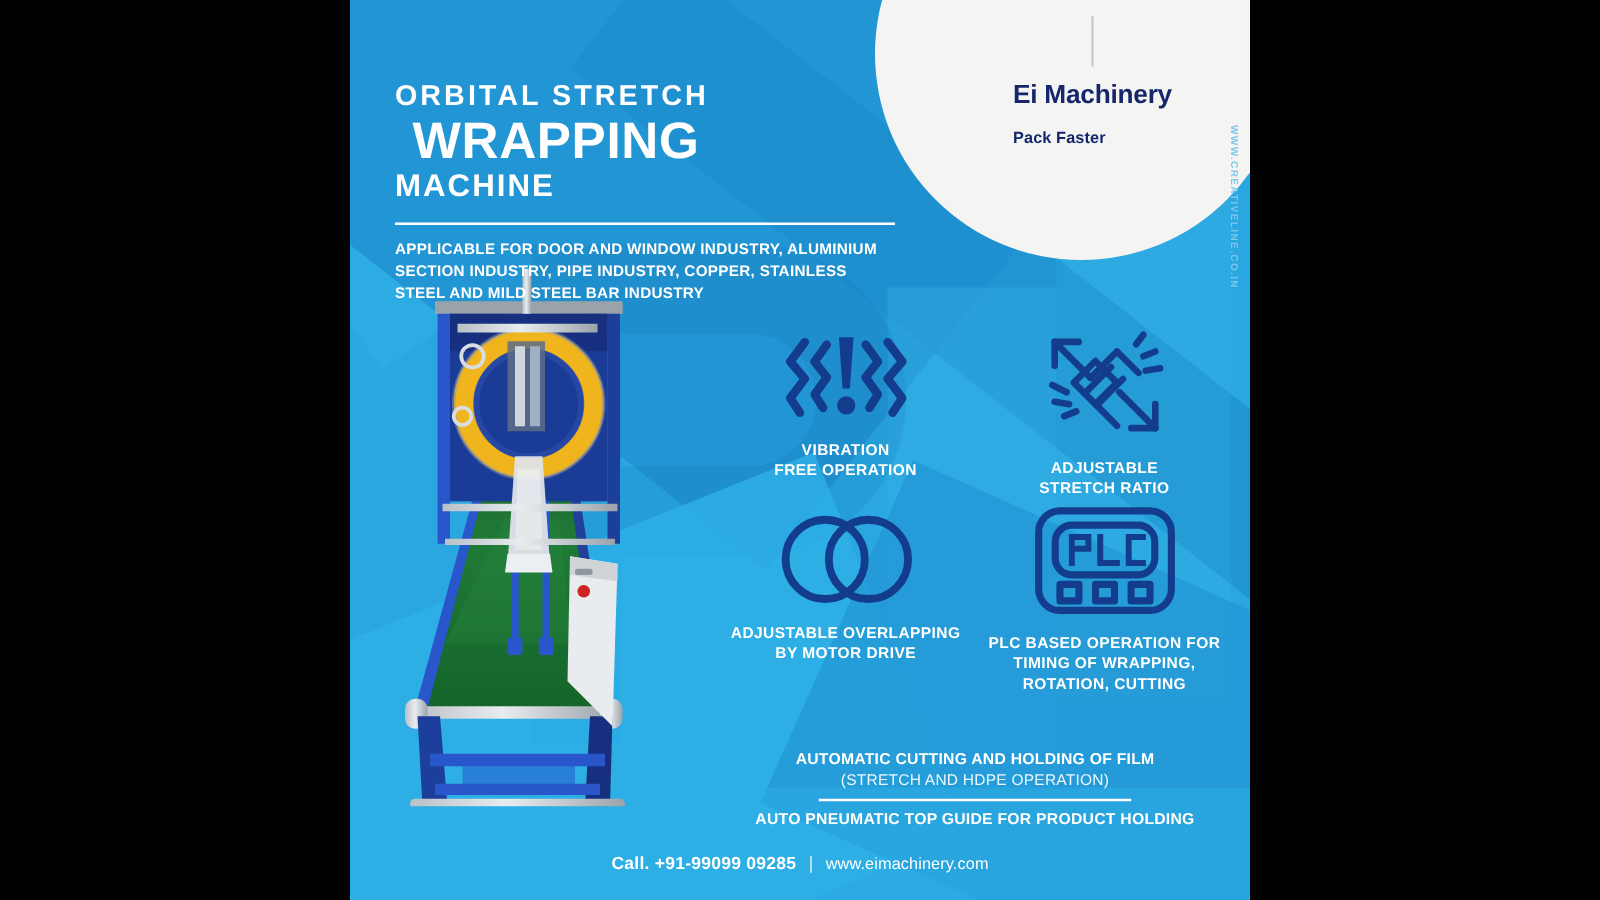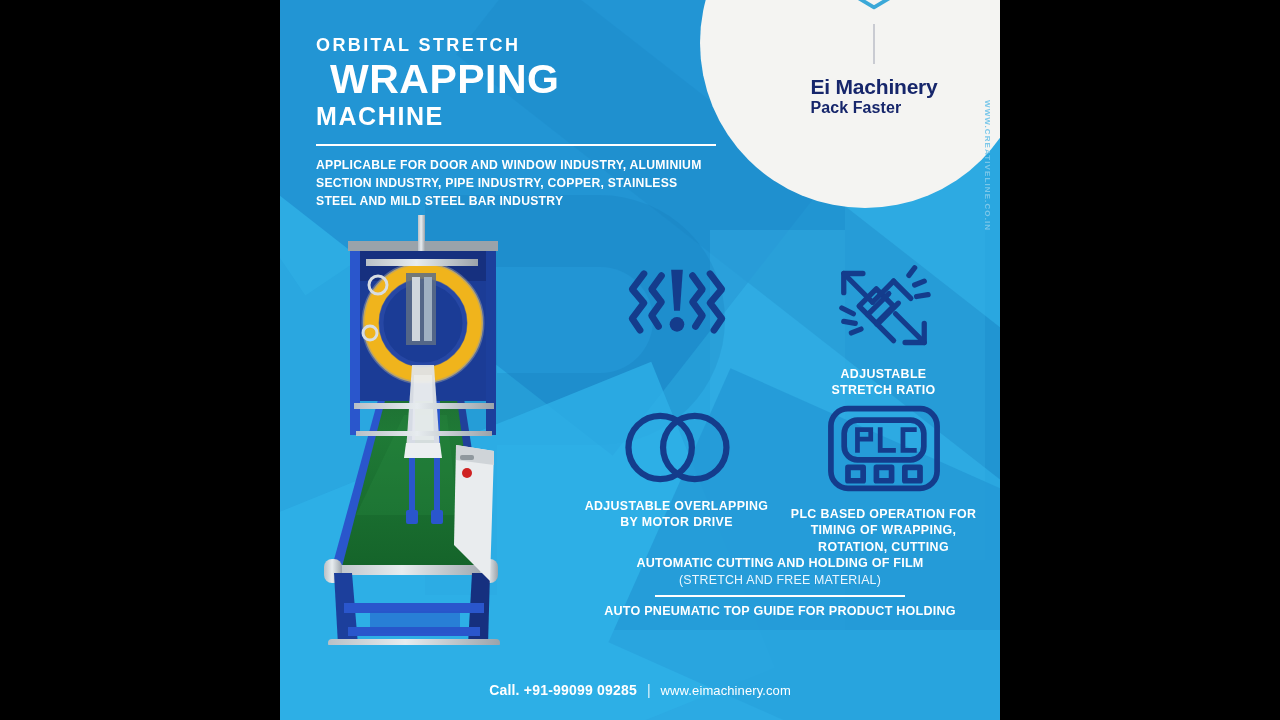--- a/index.html
+++ b/index.html
@@ -95,37 +95,37 @@
     padding-bottom:92px; padding-left:18px;flex-direction:column;
   }
   .logo-mark{ width:54px; height:58px; flex:0 0 auto; }
   .logo-sep{ width:2px; height:40px; background:#c9cbd2; }
   .logo-text{ line-height:1; }
   .logo-name{
     font-size:21px; font-weight:bold; color:#16266b;
     letter-spacing:-.2px; white-space:nowrap;
   }
   .logo-tag{
-    font-size:16px; font-weight:bold; color:#16266b;
-    letter-spacing:.1px; margin-top:3px;
+    font-size:13px; font-weight:bold; color:#16266b;
+    letter-spacing:.1px; margin-top:17px;
   }
 
   
   #credit{
     position:absolute; right:8px; top:100px; z-index:20;
     writing-mode:vertical-rl;
     font-size:8px; font-weight:bold; letter-spacing:1.1px;
     color:#7cc8ea;
   }
 
   
   #headline{ position:absolute; left:36px; top:36px; width:400px; z-index:15; }
   .h-line1{
-    font-size:18px; font-weight:bold; color:#ffffff;
-    letter-spacing:2.4px; line-height:1.1;
+    font-size:23px; font-weight:bold; color:#ffffff;
+    letter-spacing:2.4px; line-height:1.1;margin-top:28px;
   }
   .h-line2{
     font-size:41px; font-weight:bold; color:#ffffff;
     letter-spacing:.5px; line-height:1.05; margin-top:2px;margin-left:14px;
   }
   .h-line3{
     font-size:25px; font-weight:bold; color:#ffffff;
     letter-spacing:1.6px; line-height:1.1; margin-top:2px;
   }
   .h-rule{
@@ -150,21 +150,21 @@
   .feature .ico{ height:86px; display:flex; align-items:center; justify-content:center; }
   .feature .cap{
     margin-top:8px; text-align:center; color:#ffffff;
     font-size:12.4px; font-weight:bold; letter-spacing:.35px; line-height:1.3;
   }
   .feature.f3 .ico, .feature.f4 .ico{ height:100px; }
   .feature.f4{ margin-top:-6px; }
 
   
   #statements{
-    position:absolute; left:292px; top:556px; width:416px; z-index:15; text-align:center;
+    position:absolute; left:292px; top:600px; width:416px; z-index:15; text-align:center;
   }
   .st-1{
     color:#ffffff; font-size:12.6px; font-weight:bold; letter-spacing:.2px; line-height:1.25;
   }
   .st-2{
     color:#eaf7ff; font-size:12.4px; font-weight:normal; letter-spacing:.2px; line-height:1.3;
   }
   .st-rule{ height:2px; background:#ffffff; width:250px; margin:7px auto 7px auto; }
   .st-3{
     color:#ffffff; font-size:12.6px; font-weight:bold; letter-spacing:.2px;
@@ -321,20 +321,24 @@
           <svg viewBox="0 0 120 76" width="118" height="74">
             <g fill="none" stroke="#143c8c" stroke-width="7" stroke-linecap="round" stroke-linejoin="round">
               <path d="M26 10 L14 26 L26 40 L14 56 L22 68"></path>
               <path d="M44 12 L34 26 L44 39 L34 53 L41 64"></path>
               <path d="M94 10 L106 26 L94 40 L106 56 L98 68"></path>
               <path d="M76 12 L86 26 L76 39 L86 53 L79 64"></path>
             </g>
             <path d="M54 6 L66 6 L63 48 L57 48 Z" fill="#143c8c"></path>
             <circle cx="60" cy="62" r="7.5" fill="#143c8c"></circle>
           </svg>
+        </div>
+        <div class="cap">
+          <span>VIBRATION</span><br>
+          <span>FREE OPERATION</span>
         </div>
       </div>
 
       <div class="feature f3">
         <div class="ico">
           <svg viewBox="0 0 104 96" width="100" height="92">
             <g fill="none" stroke="#143c8c" stroke-width="5.5" stroke-linecap="round" stroke-linejoin="round">
               <path d="M30 12 L10 12 L10 32"></path>
               <path d="M10 12 L40 42"></path>
               <path d="M74 84 L94 84 L94 64"></path>
@@ -395,21 +399,21 @@
         <div class="cap">
           <span>PLC BASED OPERATION FOR</span><br>
           <span>TIMING OF WRAPPING,</span><br>
           <span>ROTATION, CUTTING</span>
         </div>
       </div>
     </div>
 
     <div id="statements">
       <div class="st-1">AUTOMATIC CUTTING AND HOLDING OF FILM</div>
-      <div class="st-2">(STRETCH AND FREE MATERIAL)</div>
+      <div class="st-2">(STRETCH AND HDPE OPERATION)</div>
       <div class="st-rule"></div>
       <div class="st-3">AUTO PNEUMATIC TOP GUIDE FOR PRODUCT HOLDING</div>
     </div>
 
     <div id="footer">
       <span class="f-call">Call. +91-99099 09285</span>
       <span class="f-pipe">|</span>
       <span class="f-site">www.eimachinery.com</span>
     </div>
 

